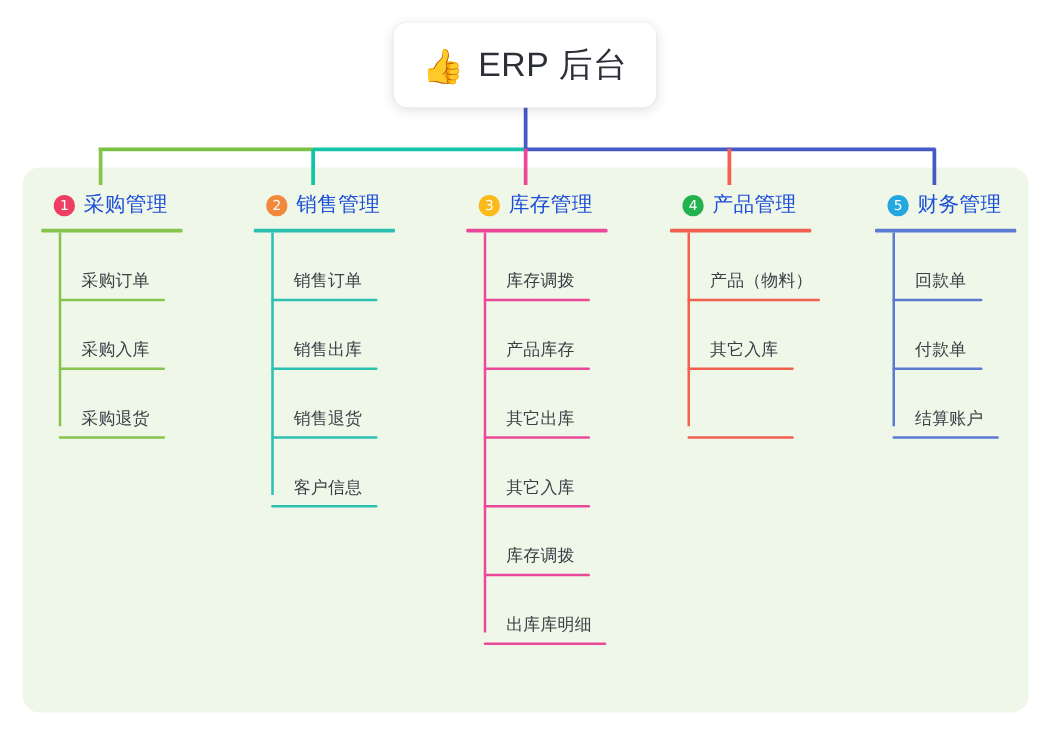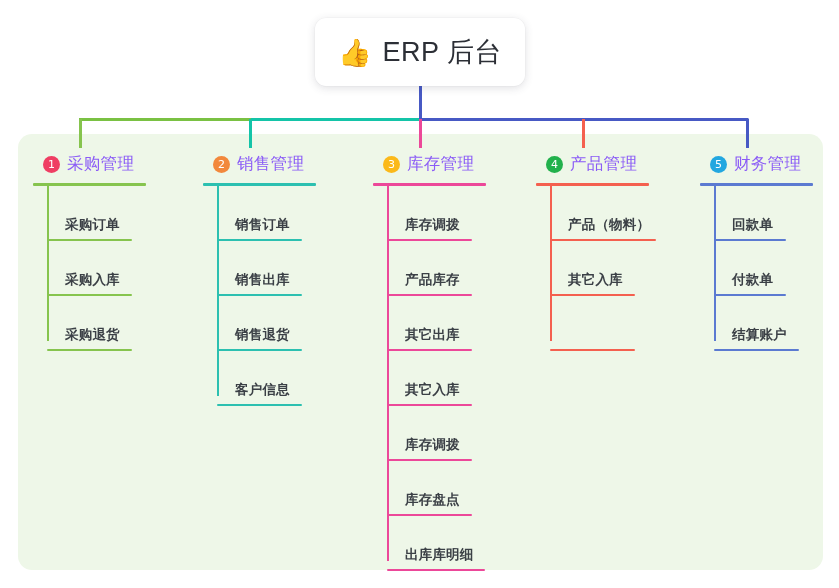--- a/index.html
+++ b/index.html
@@ -100,34 +100,33 @@
     border-radius: 50%;
     color: #ffffff;
     font-size: 11px;
     line-height: 17px;
     text-align: center;
     flex: 0 0 auto;
     font-family: "DejaVu Sans", sans-serif;
   }
   .col-title {
     font-size: 16.5px;
-    color: #8b5cf6;
+    color: #1d4ed8;
     white-space: nowrap;
     letter-spacing: 0.3px;
   }
   .head-rule {
     height: 3px;
     border-radius: 1px;
     margin-top: 1px;
   }
 
   .leaves {
     position: relative;
     margin-top: 0;
-    font-weight: bold;
   }
   .spine {
     position: absolute;
     left: 0;
     top: 0;
     bottom: 10px;
     width: 2px;
   }
   .leaf {
     position: relative;
@@ -251,24 +250,20 @@
       </div>
       <div class="leaf">
         <div class="leaf-label">其它入库</div>
         <div class="leaf-rule" style="width: 85px; background: rgb(236, 72, 153);"></div>
       </div>
       <div class="leaf">
         <div class="leaf-label">库存调拨</div>
         <div class="leaf-rule" style="width: 85px; background: rgb(236, 72, 153);"></div>
       </div>
       <div class="leaf">
-        <div class="leaf-label">库存盘点</div>
-        <div class="leaf-rule" style="width: 85px; background: rgb(236, 72, 153);"></div>
-      </div>
-      <div class="leaf">
         <div class="leaf-label">出库库明细</div>
         <div class="leaf-rule" style="width: 98px; background: rgb(236, 72, 153);"></div>
       </div>
     </div>
   </div>
 
   <div class="col" id="col-3" style="left:536px; top:146px; width:160px;">
     <div class="col-head">
       <span class="badge" style="background: rgb(34, 177, 76);">4</span>
       <span class="col-title">产品管理</span>

